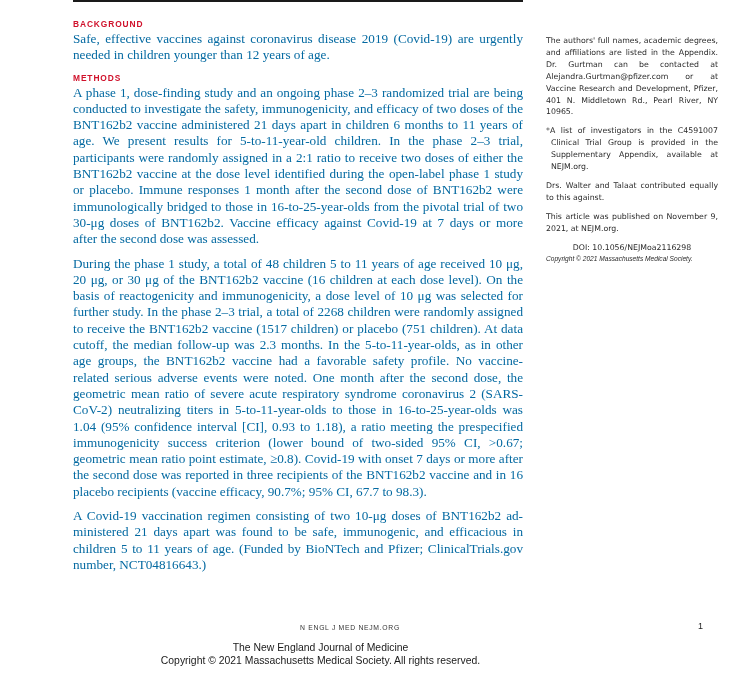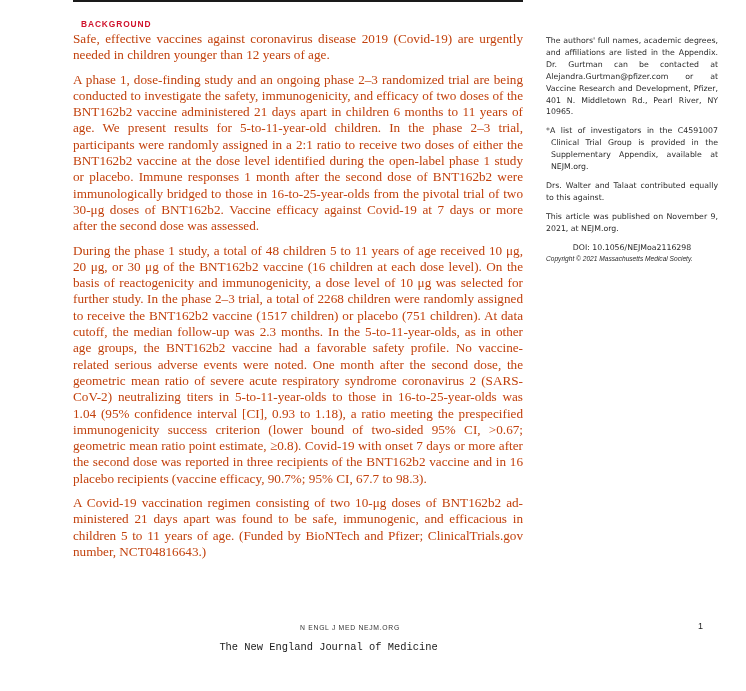--- a/index.html
+++ b/index.html
@@ -11,25 +11,25 @@
     }
 
     .main {
       position: absolute; left: 73px; top: 18px; width: 450px;
       font-family: "Liberation Serif", serif;
     }
     .section { margin-bottom: 8px; }
     .section-head {
       font-family: "Liberation Sans", sans-serif;
       font-size: 8.4px; font-weight: bold; letter-spacing: 0.9px;
-      color: #d0112b; line-height: 13px; height: 13px; margin-left: 8px;
+      color: #d0112b; line-height: 13px; height: 13px;
     }
     .section-body {
       font-size: 13.2px; line-height: 16.3px; text-align: justify;
-      color: #c2410c; hyphens: manual;
+      color: #0369a1; hyphens: manual;
     }
 
     .side {
       position: absolute; left: 534px; top: 35px; width: 172px;
       font-family: "DejaVu Sans", "Liberation Sans", sans-serif;
       font-size: 7.8px; line-height: 11.9px; color: #2a2a2a; margin-left: 12px;
     }
     .side p { margin-bottom: 7px; text-align: justify; }
     .side .investigators { text-indent: -5px; padding-left: 5px; }
     .side .doi { margin-bottom: 0; text-align: center; }
@@ -41,36 +41,37 @@
     .footer-journal {
       position: absolute; left: 0; width: 746px; top: 624px; text-align: center;
       font-family: "Liberation Sans", sans-serif; font-size: 6.8px; letter-spacing: 0.7px; color: #333;
       padding-right: 46px;
     }
     .page-number {
       position: absolute; left: 698px; top: 621px;
       font-family: "Liberation Sans", sans-serif; font-size: 9px; color: #222;
     }
     .footer-lines {
-      position: absolute; left: 16px; top: 641px; width: 635px; text-align: center;
-      font-family: Liberation Mono, monospace; font-size: 10.4px; line-height: 13.2px; color: #1a1a1a;
+      position: absolute; left: 8px; top: 641px; width: 635px; text-align: center;
+      font-family: Liberation Sans, sans-serif; font-size: 10.4px; line-height: 13.2px; color: #1a1a1a;
       padding-right: 10px;
     }
   </style>
 </head>
 <body>
 
 <div class="top-rule"></div>
 
 <div class="main">
   <div class="section">
     <div class="section-head">BACKGROUND</div>
     <div class="section-body">Safe, effective vaccines against coronavirus disease 2019 (Covid-19) are urgently needed in children younger than 12 years of age.</div>
   </div>
   <div class="section">
+    <div class="section-head">METHODS</div>
     <div class="section-body">A phase 1, dose-finding study and an ongoing phase 2–3 randomized trial are being conducted to investigate the safety, immunogenicity, and efficacy of two doses of the BNT162b2 vaccine administered 21 days apart in children 6 months to 11 years of age. We present results for 5-to-11-year-old children. In the phase 2–3 trial, participants were randomly assigned in a 2:1 ratio to receive two doses of either the BNT162b2 vaccine at the dose level identified during the open-label phase 1 study or placebo. Immune responses 1 month after the second dose of BNT162b2 were immunologically bridged to those in 16-to-25-year-olds from the pivotal trial of two 30-μg doses of BNT162b2. Vaccine efficacy against Covid-19 at 7 days or more after the second dose was assessed.</div>
   </div>
   <div class="section">
     <div class="section-body">During the phase 1 study, a total of 48 children 5 to 11 years of age received 10 μg, 20 μg, or 30 μg of the BNT162b2 vaccine (16 children at each dose level). On the basis of reactogenicity and immunogenicity, a dose level of 10 μg was selected for further study. In the phase 2–3 trial, a total of 2268 children were randomly as­signed to receive the BNT162b2 vaccine (1517 children) or placebo (751 children). At data cutoff, the median follow-up was 2.3 months. In the 5-to-11-year-olds, as in other age groups, the BNT162b2 vaccine had a favorable safety profile. No vaccine-related serious adverse events were noted. One month after the second dose, the geometric mean ratio of severe acute respiratory syndrome coronavirus 2 (SARS-CoV-2) neutralizing titers in 5-to-11-year-olds to those in 16-to-25-year-olds was 1.04 (95% confidence interval [CI], 0.93 to 1.18), a ratio meeting the pre­specified immunogenicity success criterion (lower bound of two-sided 95% CI, &gt;0.67; geometric mean ratio point estimate, ≥0.8). Covid-19 with onset 7 days or more after the second dose was reported in three recipients of the BNT162b2 vac­cine and in 16 placebo recipients (vaccine efficacy, 90.7%; 95% CI, 67.7 to 98.3).</div>
   </div>
   <div class="section">
     <div class="section-body">A Covid-19 vaccination regimen consisting of two 10-μg doses of BNT162b2 ad­ministered 21 days apart was found to be safe, immunogenic, and efficacious in children 5 to 11 years of age. (Funded by BioNTech and Pfizer; ClinicalTrials.gov number, NCT04816643.)</div>
   </div>
 </div>
 
@@ -81,13 +82,14 @@
   <p>This article was published on November 9, 2021, at NEJM.org.</p>
   <p class="doi">DOI: 10.1056/NEJMoa2116298</p>
   <p class="copyright">Copyright © 2021 Massachusetts Medical Society.</p>
 </div>
 
 <div class="footer-journal">N ENGL J MED    NEJM.ORG</div>
 <div class="page-number">1</div>
 
 <div class="footer-lines">
   <div>The New England Journal of Medicine</div>
+  <div>Copyright © 2021 Massachusetts Medical Society. All rights reserved.</div>
 </div>
 
 </body></html>

